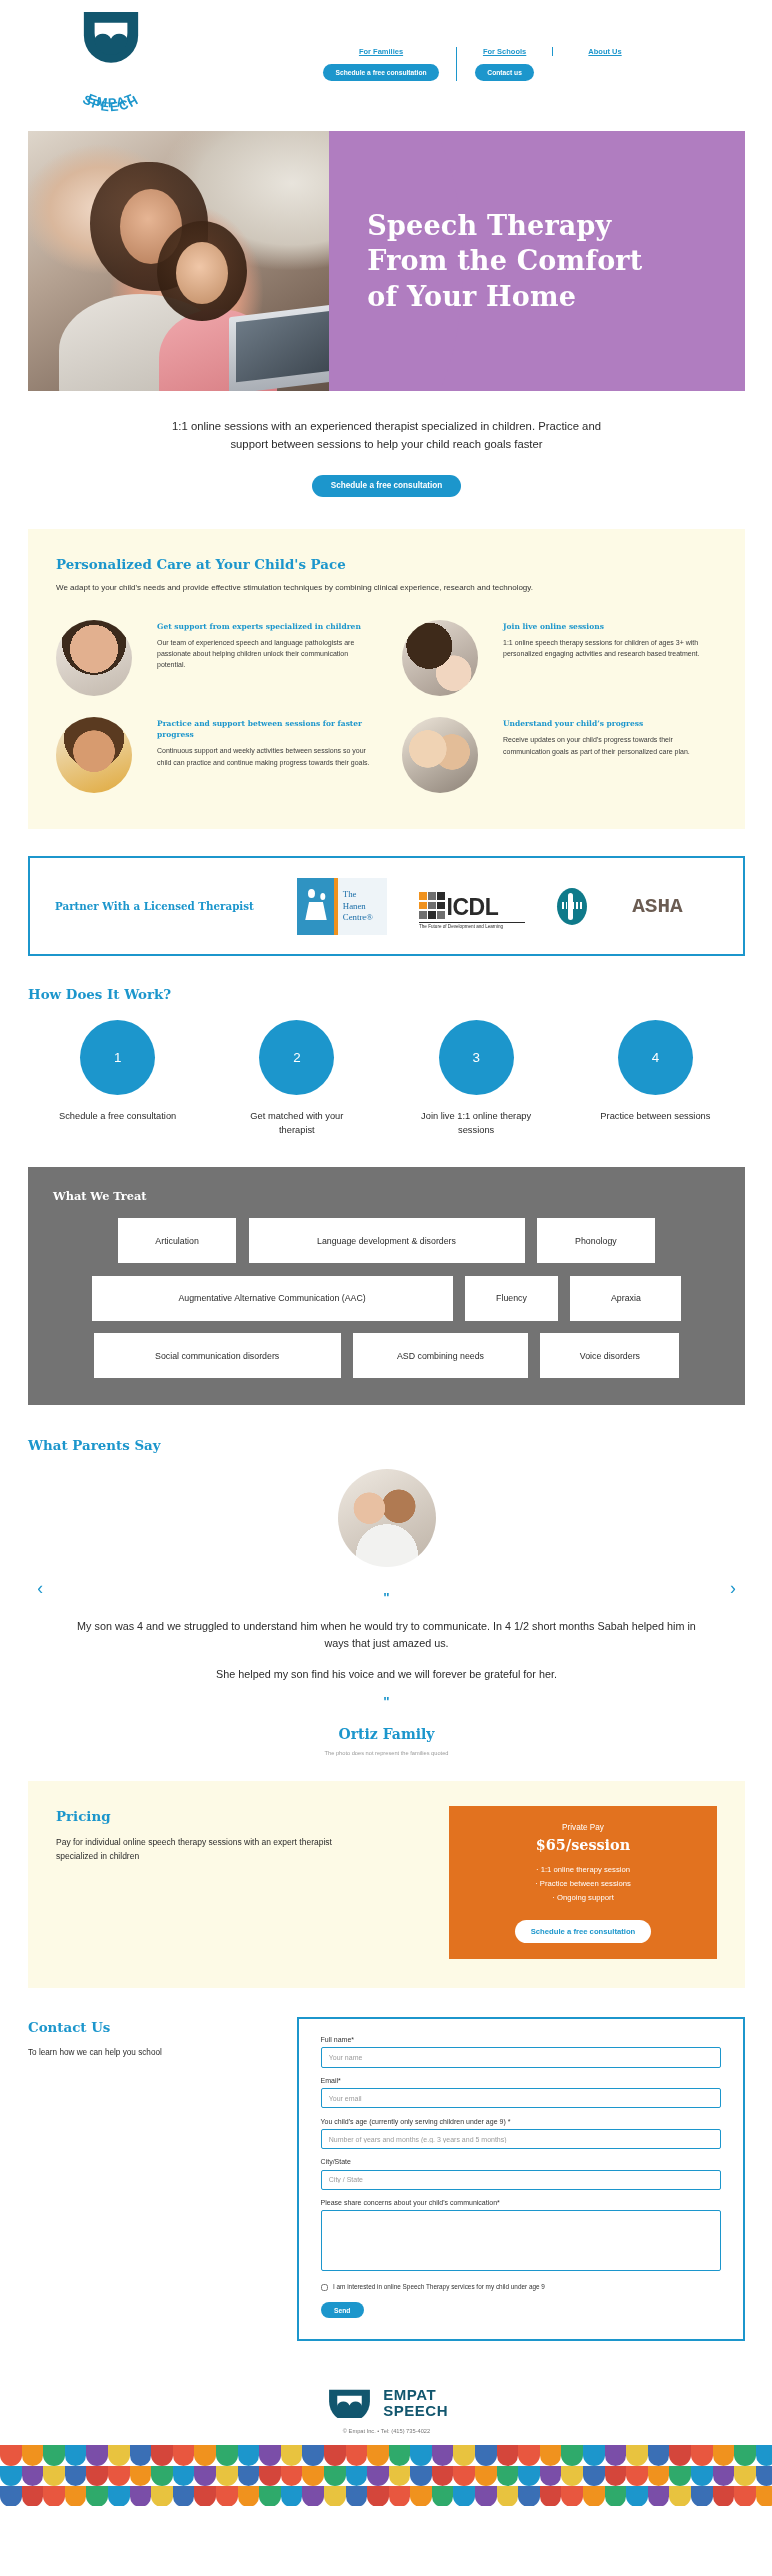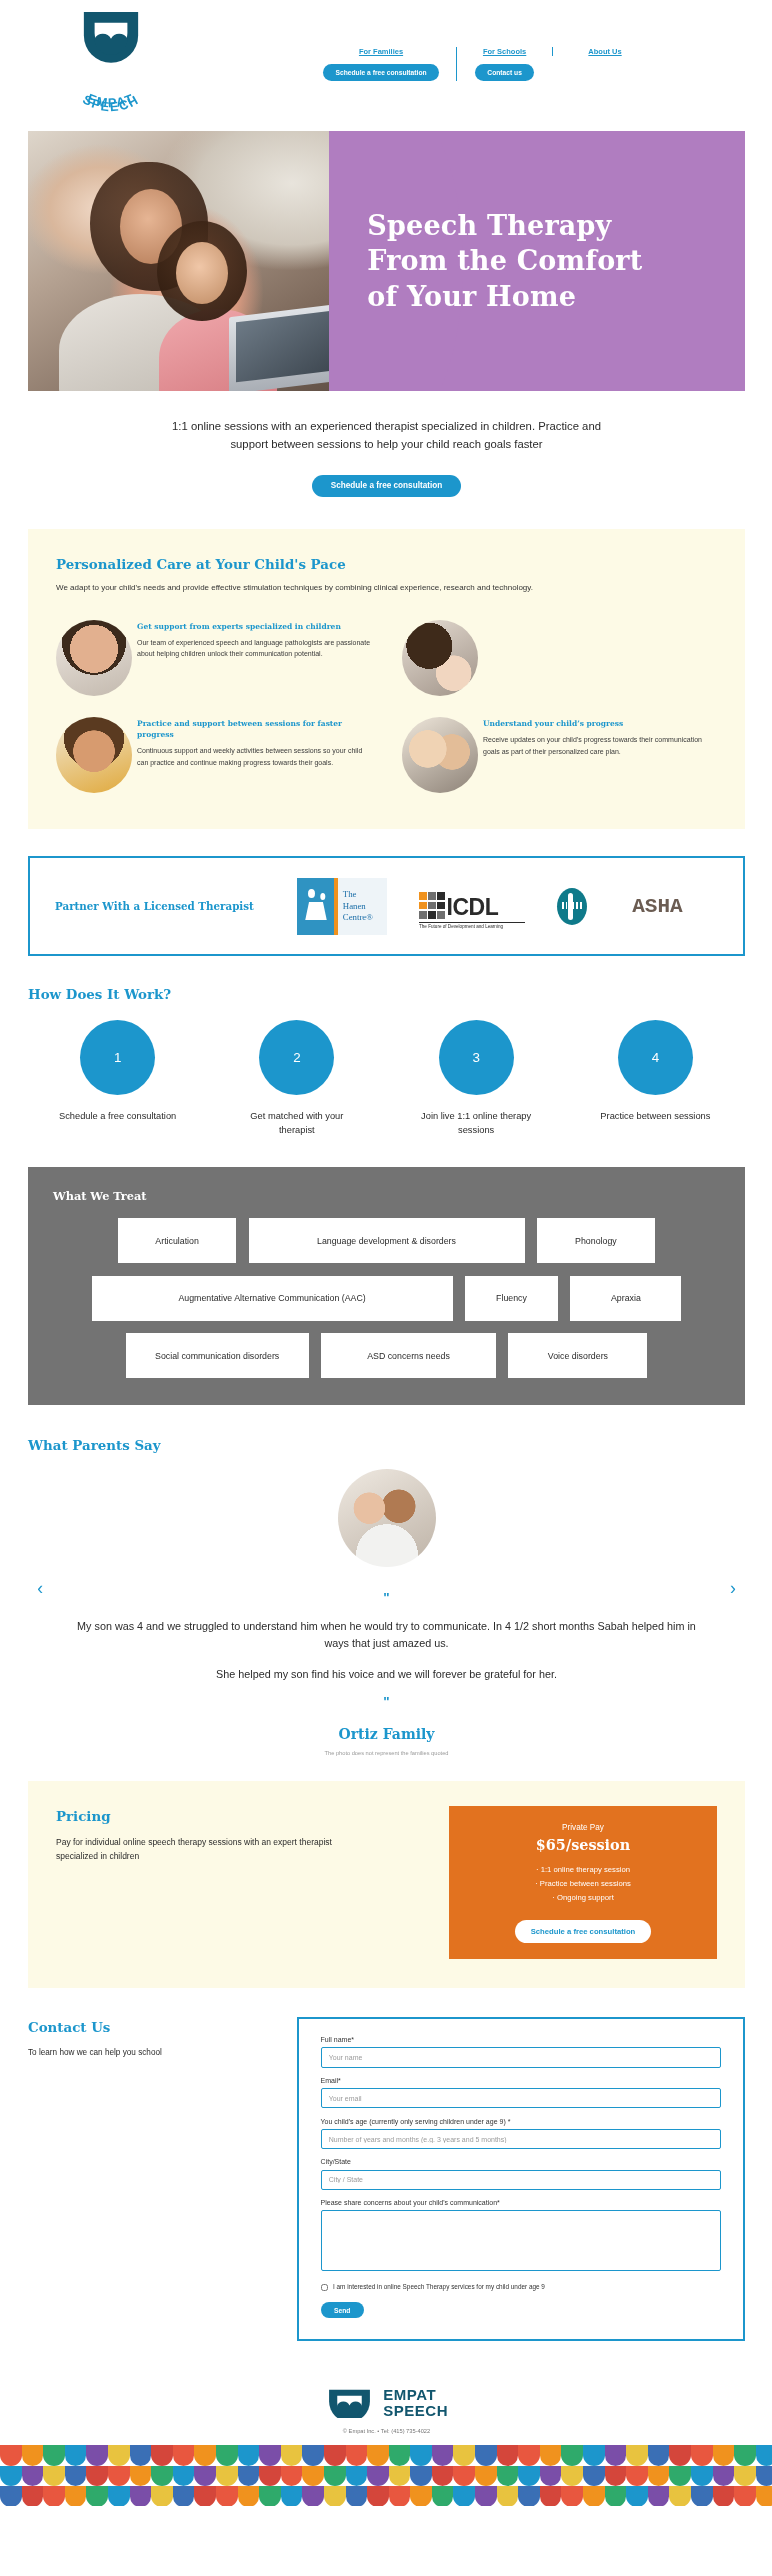--- a/index.html
+++ b/index.html
@@ -159,21 +159,21 @@
     color: #333;
     margin-top: 10.3px;
     max-width: 608px;
   }
   .care-grid {
     display: grid;
     grid-template-columns: 1fr 1fr;
     gap: 21.6px 31px;
     margin-top: 25px;
   }
-  .care-card { display: flex; gap: 5px; align-items: flex-start; }
+  .care-card { display: flex; gap: 25px; align-items: flex-start; }
   .care-photo {
     width: 76px; height: 76px; border-radius: 50%;
     flex: 0 0 76px; overflow: hidden; position: relative;
     background: #ded9d2;
   }
   .cp1 { background:
       radial-gradient(circle at 50% 38%, #e2b08f 0 24px, rgba(226,176,143,0) 24px),
       radial-gradient(circle at 50% 30%, #3c2a1c 0 32px, rgba(60,42,28,0) 32px),
       linear-gradient(160deg,#efe9e2,#c3b9ae); }
   .cp2 { background:
@@ -469,20 +469,24 @@
       <div class="care-card">
         <div class="care-photo cp1"></div>
         <div class="care-body">
           <div class="care-card-title">Get support from experts specialized in children</div>
           <div class="care-card-text">Our team of experienced speech and language pathologists are passionate about helping children unlock their communication potential.</div>
         </div>
       </div>
 
       <div class="care-card">
         <div class="care-photo cp2"></div>
+        <div class="care-body">
+          <div class="care-card-title">Join live online sessions</div>
+          <div class="care-card-text">1:1 online speech therapy sessions for children of ages 3+ with personalized engaging activities and research based treatment.</div>
+        </div>
       </div>
 
       <div class="care-card">
         <div class="care-photo cp3"></div>
         <div class="care-body">
           <div class="care-card-title">Practice and support between sessions for faster progress</div>
           <div class="care-card-text">Continuous support and weekly activities between sessions so your child can practice and continue making progress towards their goals.</div>
         </div>
       </div>
 
@@ -566,22 +570,22 @@
         <div class="treat-chip" style="width:118px">Articulation</div>
         <div class="treat-chip" style="width:276px">Language development &amp; disorders</div>
         <div class="treat-chip" style="width:118px">Phonology</div>
       </div>
       <div class="treat-row">
         <div class="treat-chip" style="width:361px">Augmentative Alternative Communication (AAC)</div>
         <div class="treat-chip" style="width:93px">Fluency</div>
         <div class="treat-chip" style="width:111px">Apraxia</div>
       </div>
       <div class="treat-row">
-        <div class="treat-chip" style="width:183px">Social communication disorders</div>
-        <div class="treat-chip" style="width:175px">ASD concerns needs</div>
+        <div class="treat-chip" style="width:247px">Social communication disorders</div>
+        <div class="treat-chip" style="width:175px">ASD combining needs</div>
         <div class="treat-chip" style="width:139px">Voice disorders</div>
       </div>
     </div>
   </div>
 
   <div class="testi">
     <h2 class="sec-title">What Parents Say</h2>
     <div class="testi-body">
       <div class="testi-avatar"></div>
       <div class="q-mark q-top">"</div>

